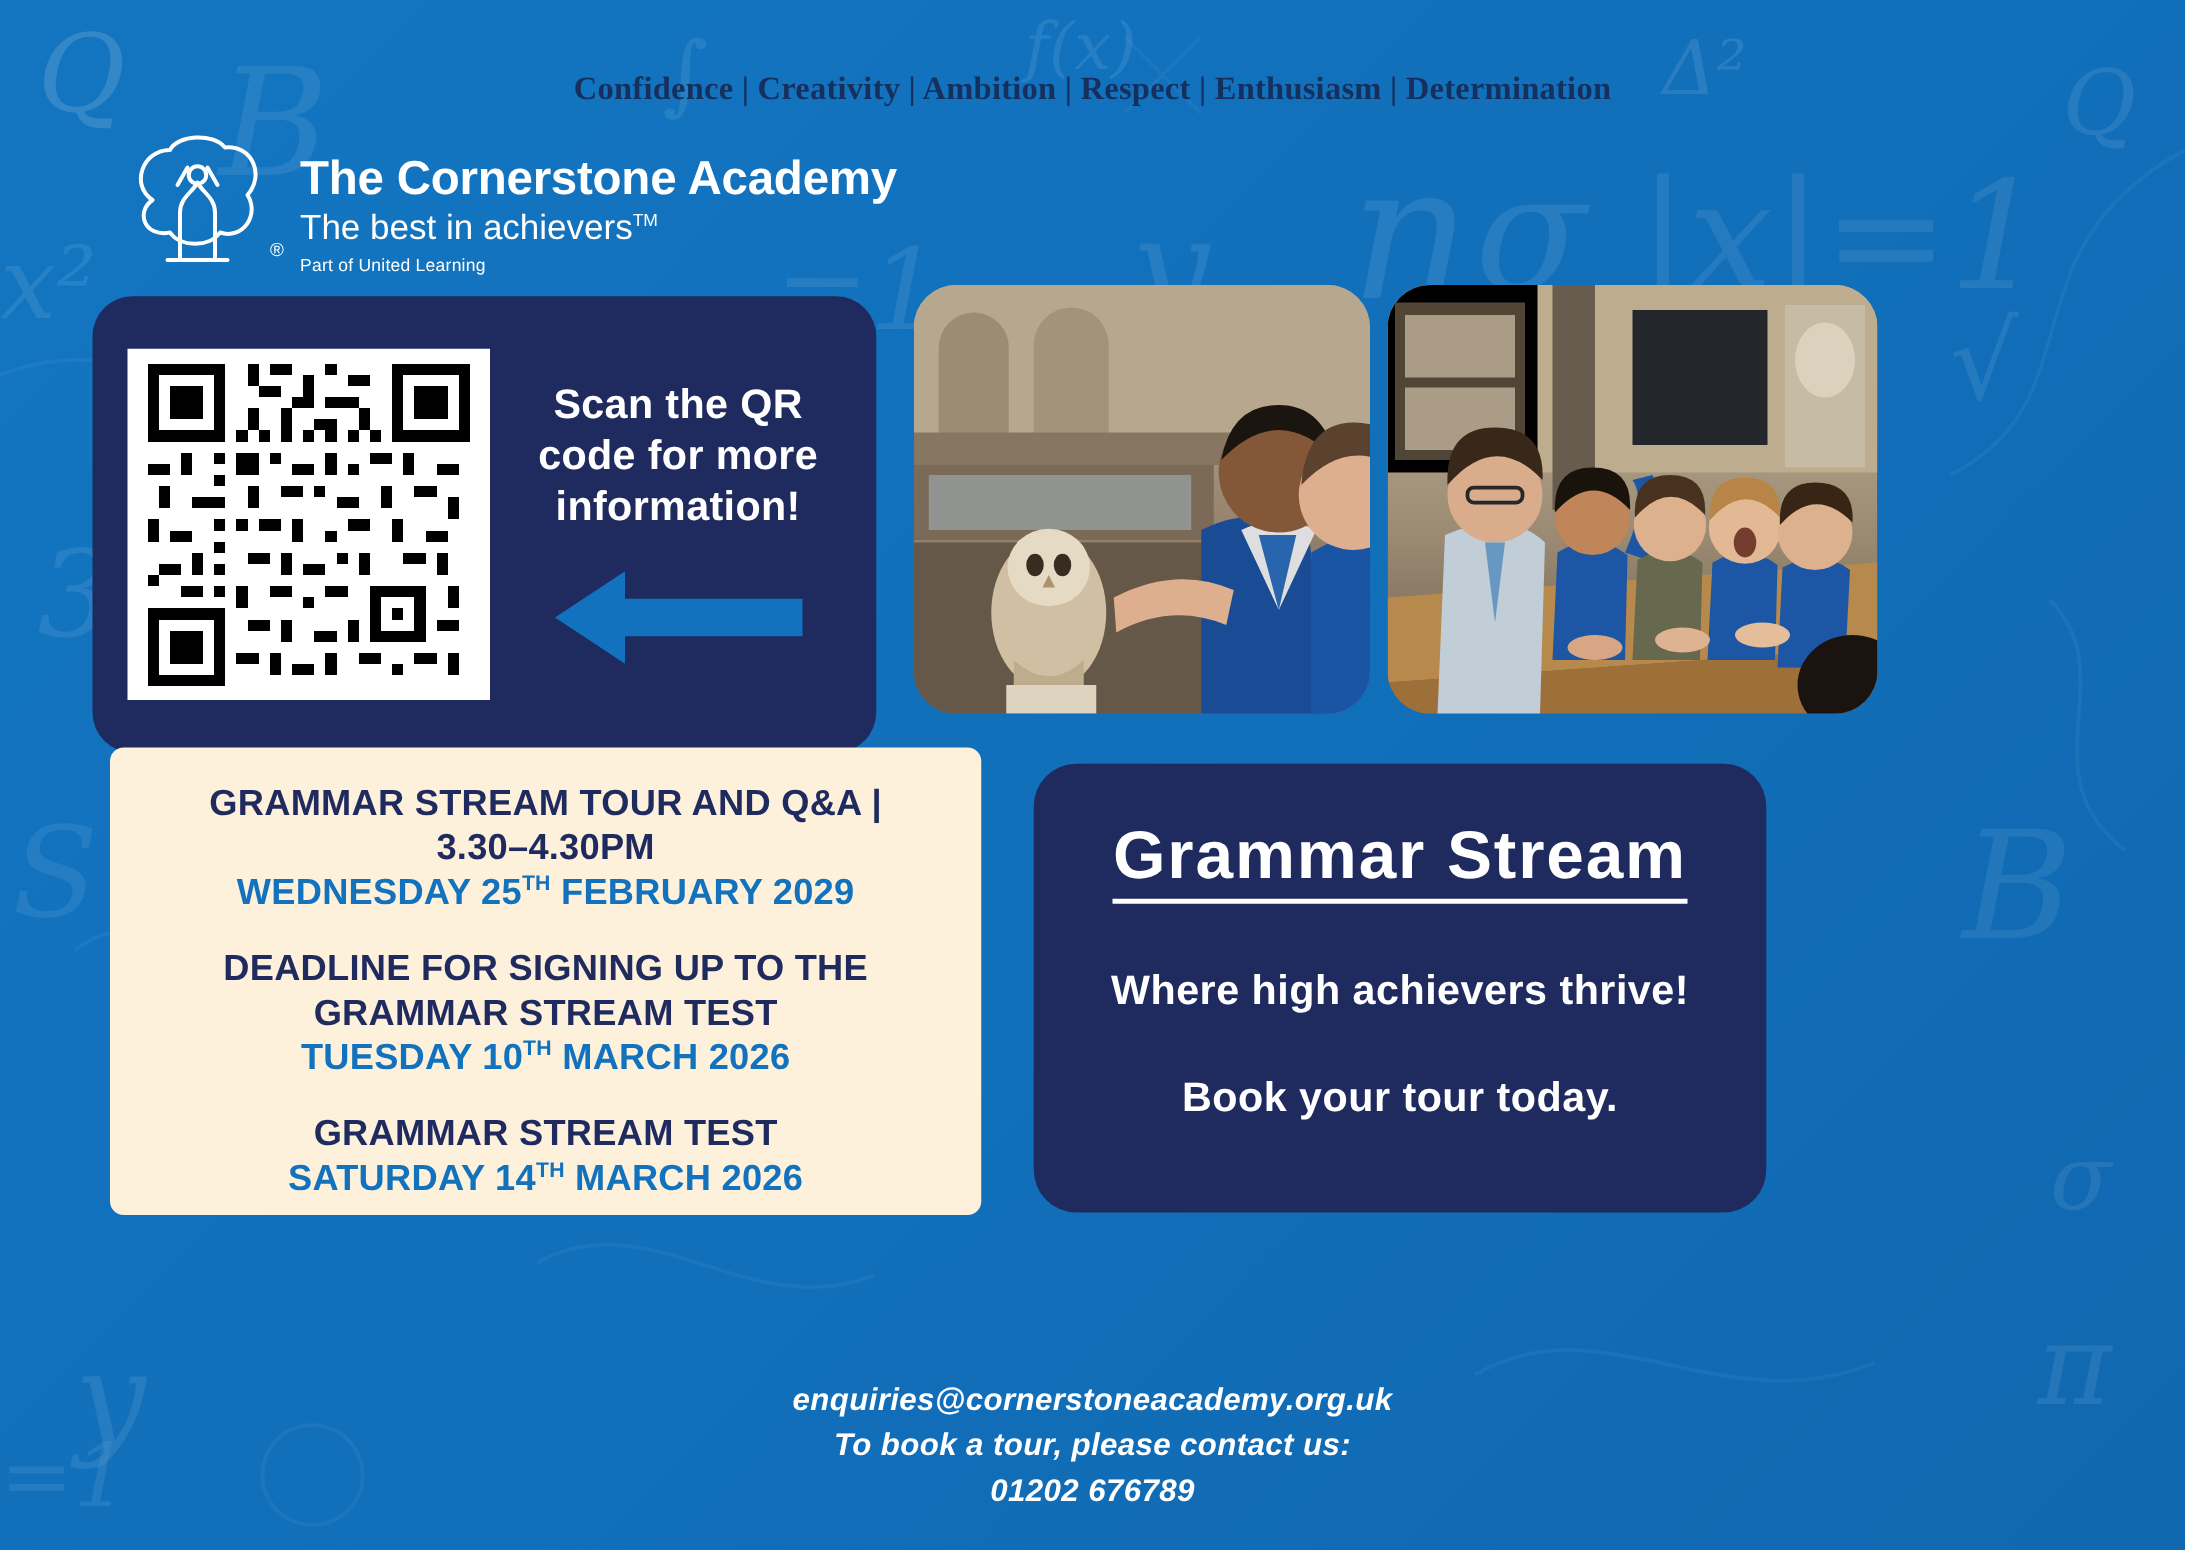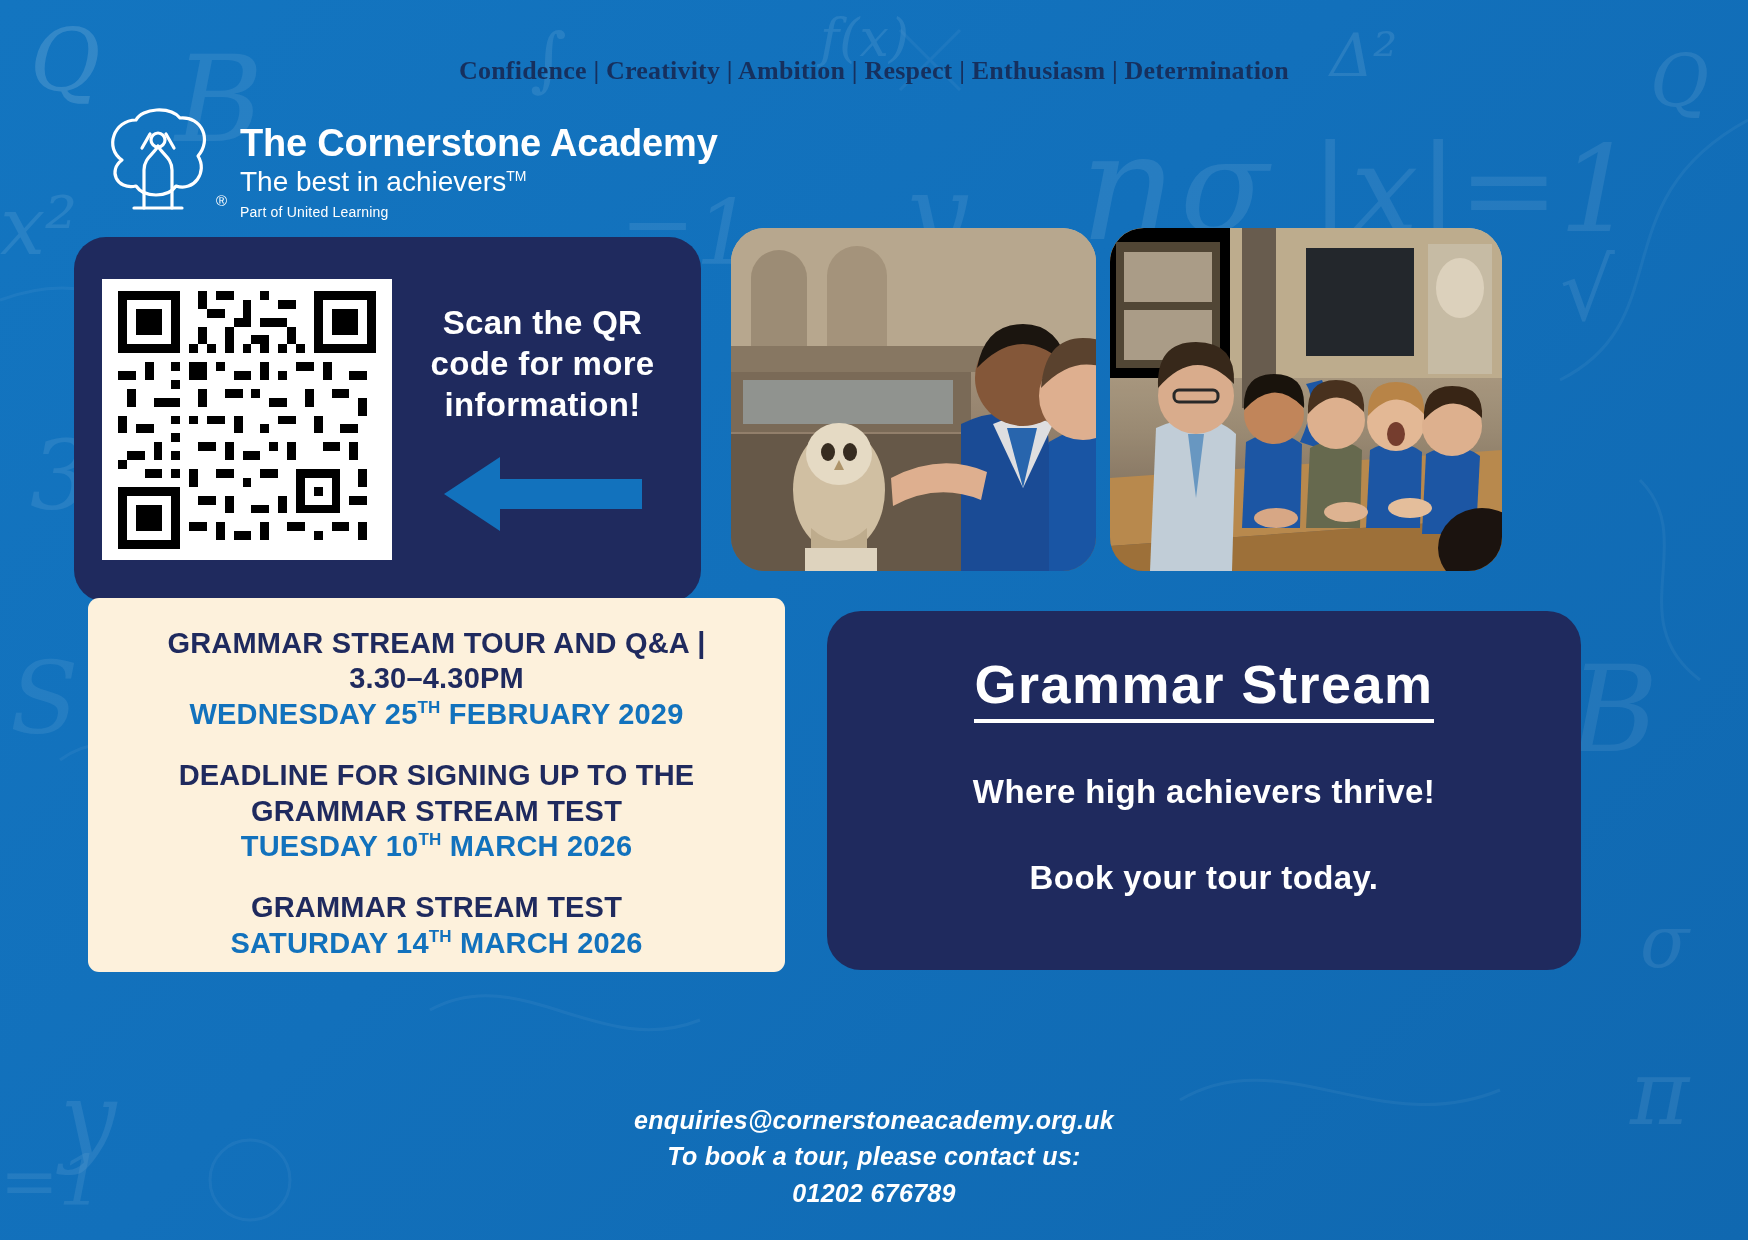--- a/index.html
+++ b/index.html
@@ -184,21 +184,21 @@
     line-height: 1.22;
     letter-spacing: 0.2px;
   }
   .sup { font-size: 17px; vertical-align: super; }
 
   
   .gs-card {
     position: absolute;
     left: 827px;
     top: 611px;
-    width: 754px;
+    width: 586px;
     height: 359px;
     background: #1f2a5e;
     border-radius: 34px;
     color: #ffffff;
     text-align: center;
     box-sizing: border-box;
     padding-top: 42px;
   }
   .gs-title {
     font-size: 54px;

